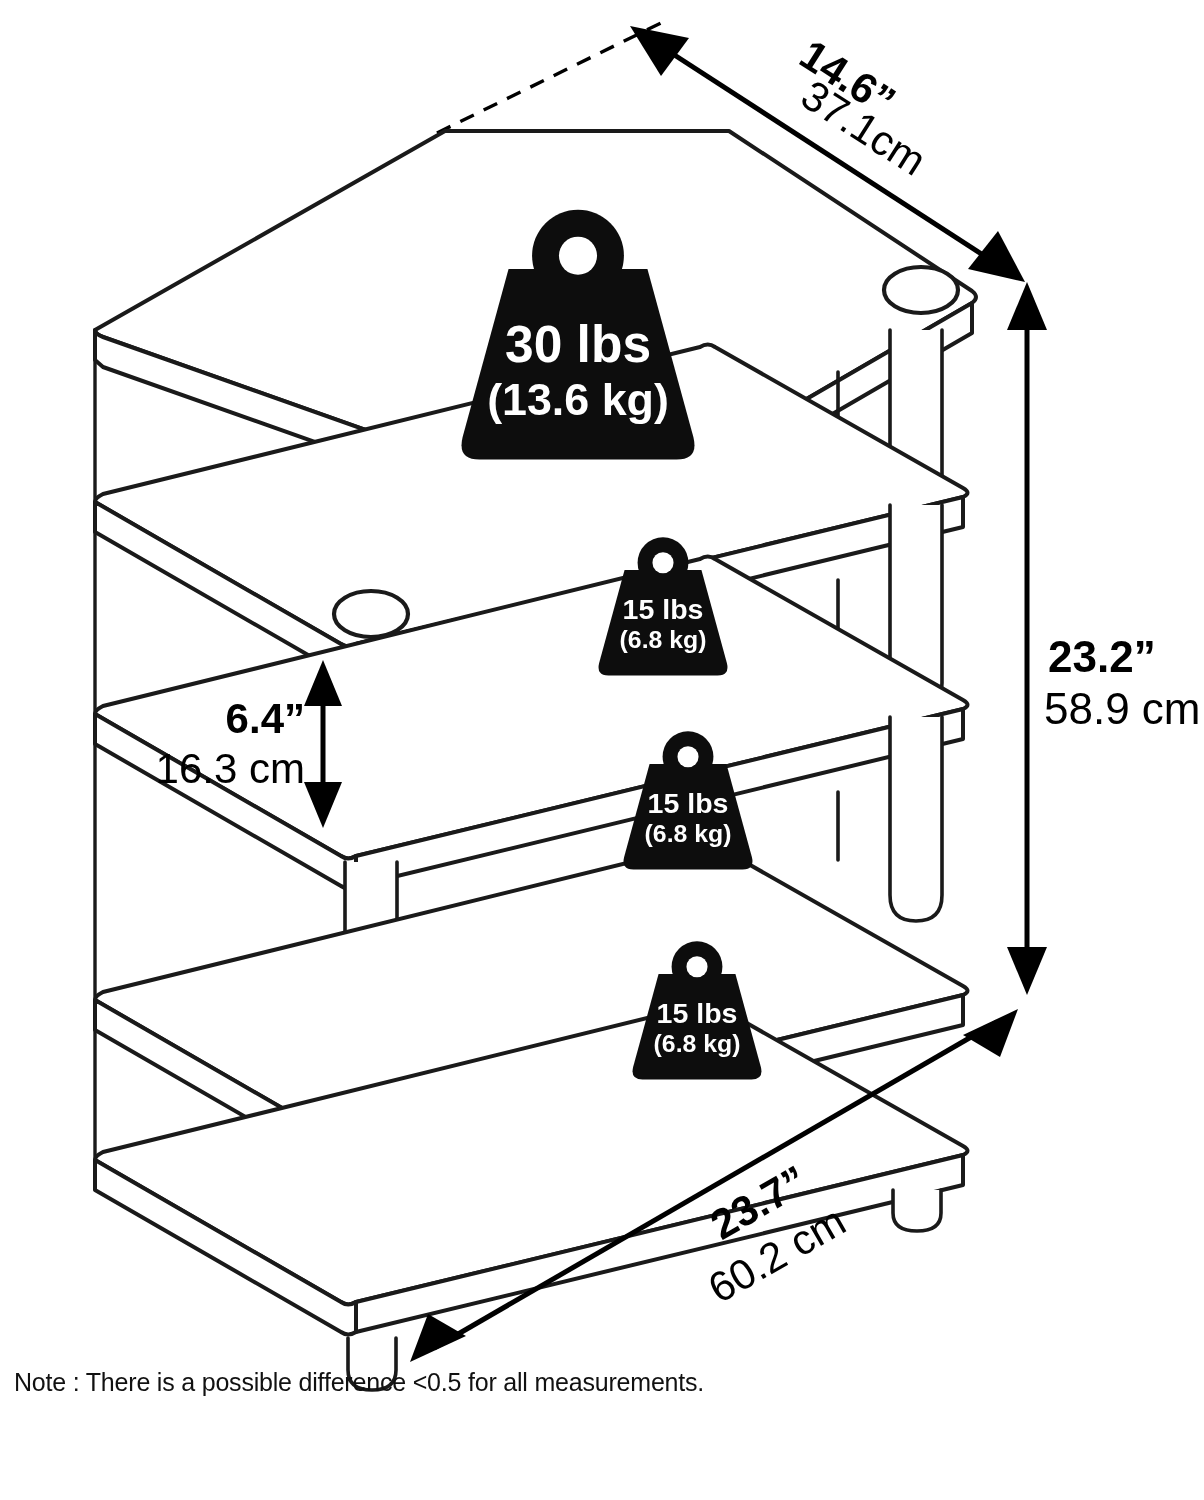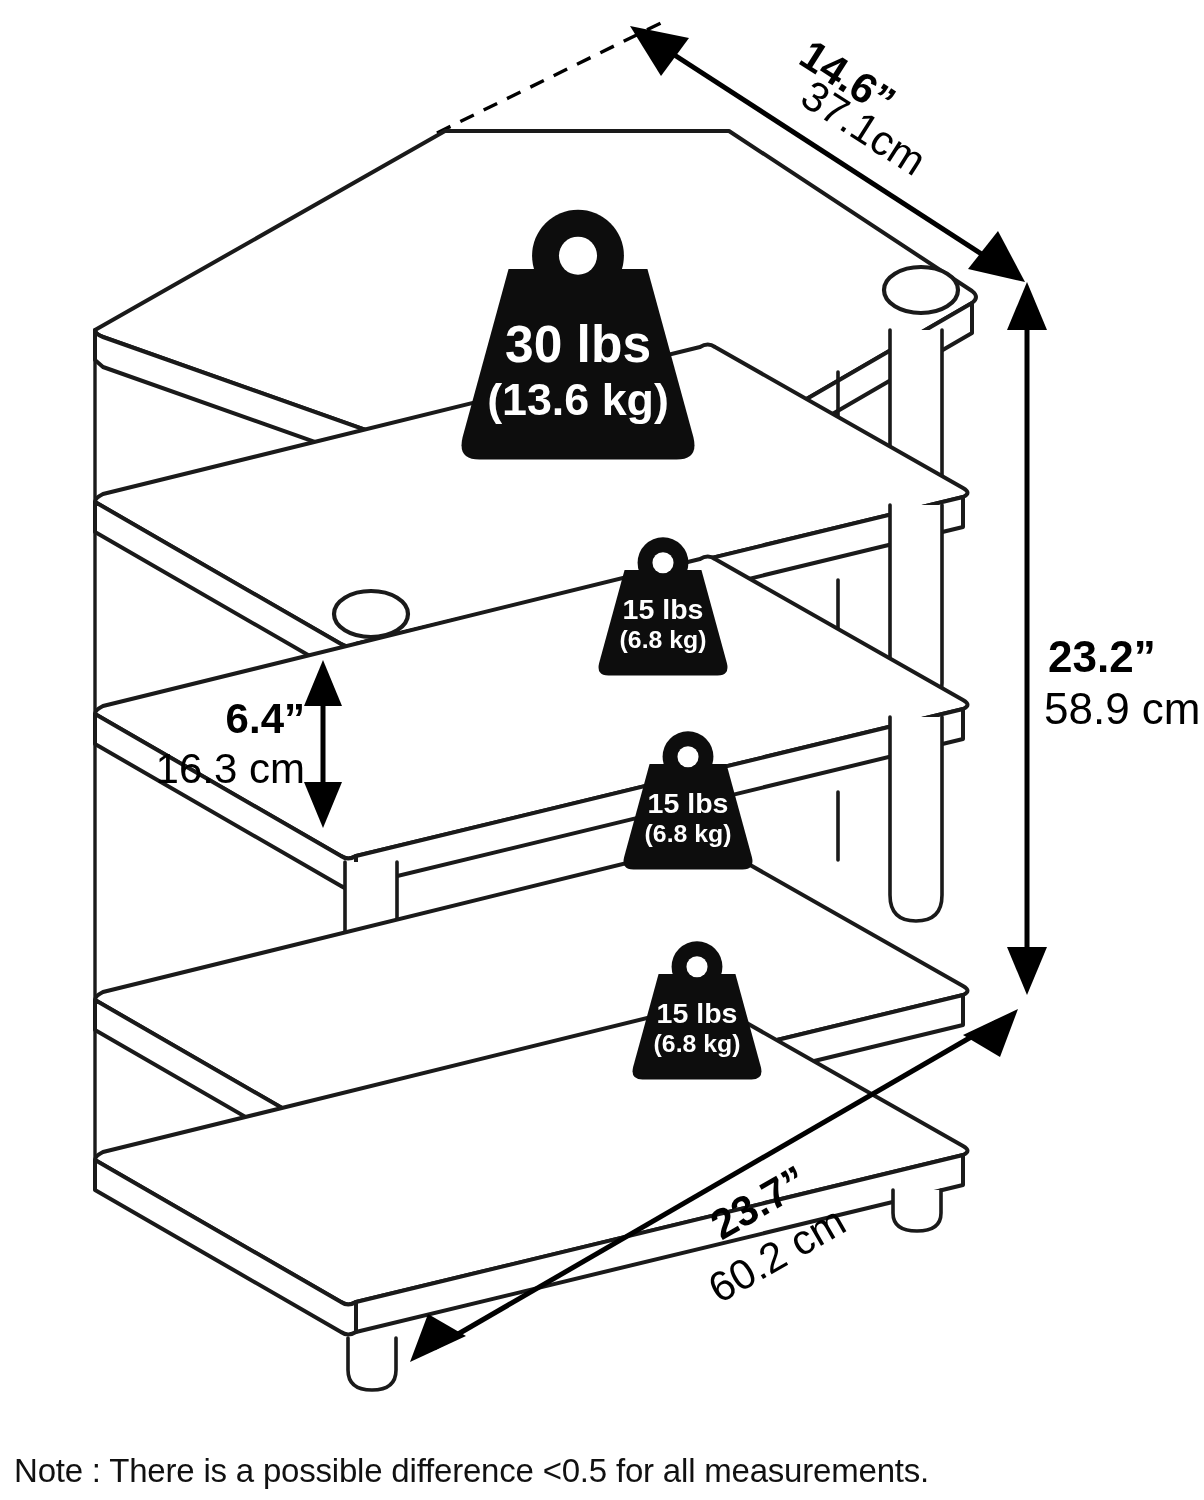--- a/index.html
+++ b/index.html
@@ -21,23 +21,23 @@
   .arrowhead{fill:#000000;}
   .badge{fill:#0d0d0d;}
   .badge-hole{fill:#ffffff;}
 
   .dimtext-in{font-family:"Liberation Sans", sans-serif;font-weight:bold;fill:#000;}
   .dimtext-cm{font-family:"Liberation Sans", sans-serif;font-weight:400;fill:#000;}
   .badge-main{font-family:"Liberation Sans", sans-serif;font-weight:bold;fill:#ffffff;text-anchor:middle;}
   .badge-sub{font-family:"Liberation Sans", sans-serif;font-weight:bold;fill:#ffffff;text-anchor:middle;}
 
   #note{
-    position:absolute;left:14px;top:1452px;width:1180px;
+    position:absolute;left:14px;top:1368px;width:1180px;
     font-family:"Liberation Sans", sans-serif;
-    font-size:33px;font-weight:400;color:#111;
+    font-size:25px;font-weight:400;color:#111;
     letter-spacing:-0.2px;white-space:nowrap;
   }
 </style>
 </head>
 <body>
 
 <div id="stage">
 
   <svg id="diagram" viewBox="0 0 1204 1500">
 

